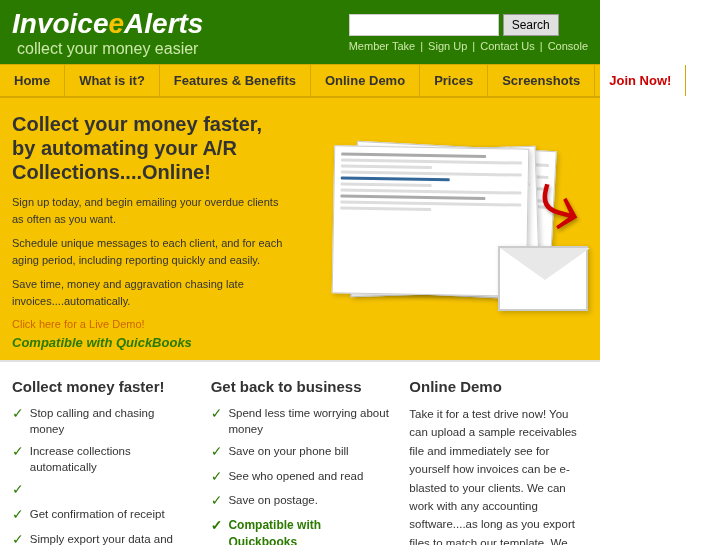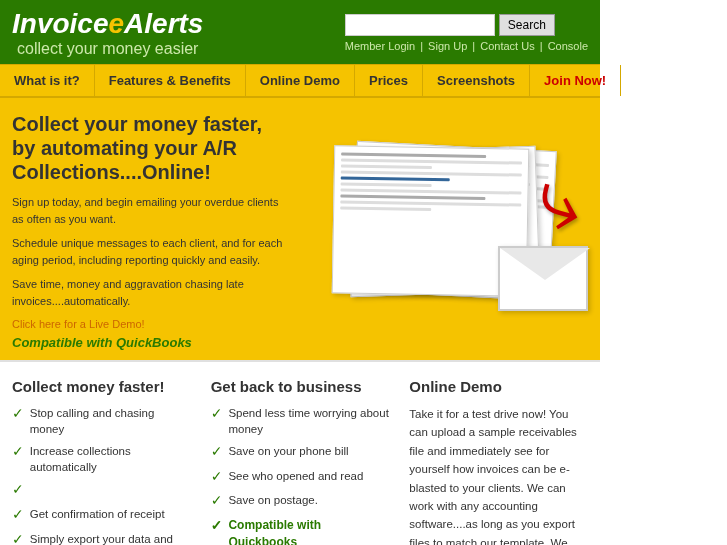--- a/index.html
+++ b/index.html
@@ -224,32 +224,33 @@
         <span>Invoice</span><span class="e-letter">e</span><span>Alerts</span>
       </div>
       <div id="logo-tagline">collect your money easier</div>
     </div>
     <div id="header-right">
       <div id="search-area">
         <input id="search-input" type="text" style="">
         <button id="search-button">Search</button>
       </div>
       <div id="header-links">
-        <a>Member Login</a>
+        <a>Member Take</a>
         <span> | </span>
         <a>Sign Up</a>
         <span> | </span>
         <a>Contact Us</a>
         <span> | </span>
         <a>Console</a>
       </div>
     </div>
   </div>
 
   <div id="nav">
+    <div class="nav-item">Home</div>
     <div class="nav-item">What is it?</div>
     <div class="nav-item">Features &amp; Benefits</div>
     <div class="nav-item">Online Demo</div>
     <div class="nav-item">Prices</div>
     <div class="nav-item">Screenshots</div>
     <div class="nav-item join-now">Join Now!</div>
   </div>
 
   <div id="hero">
     <div id="hero-left">

